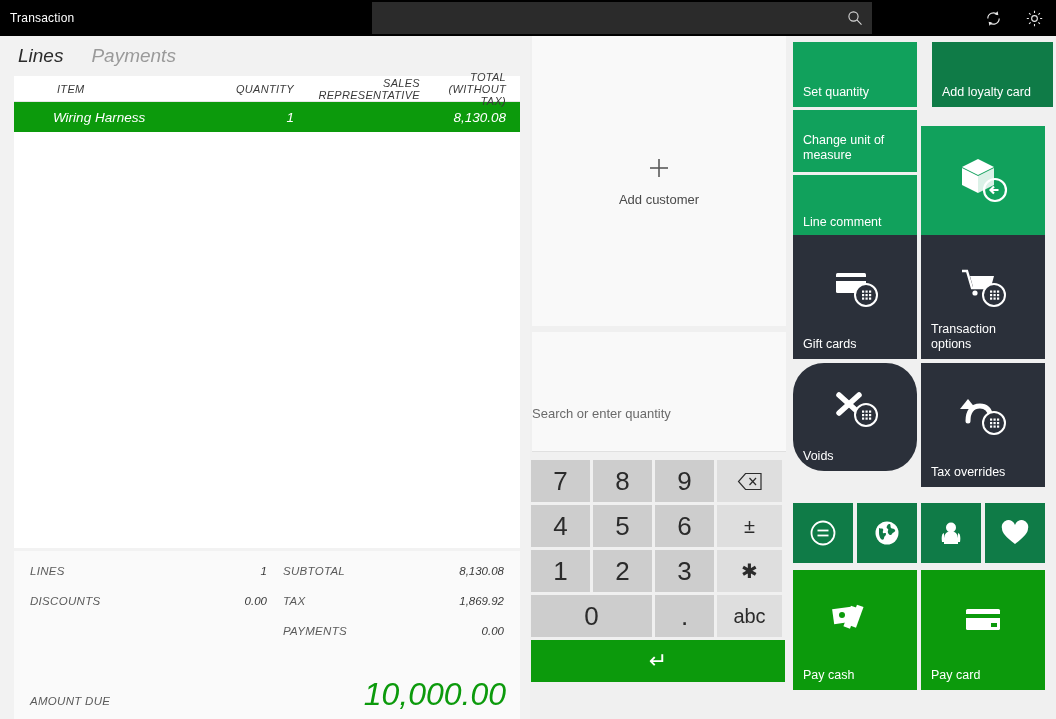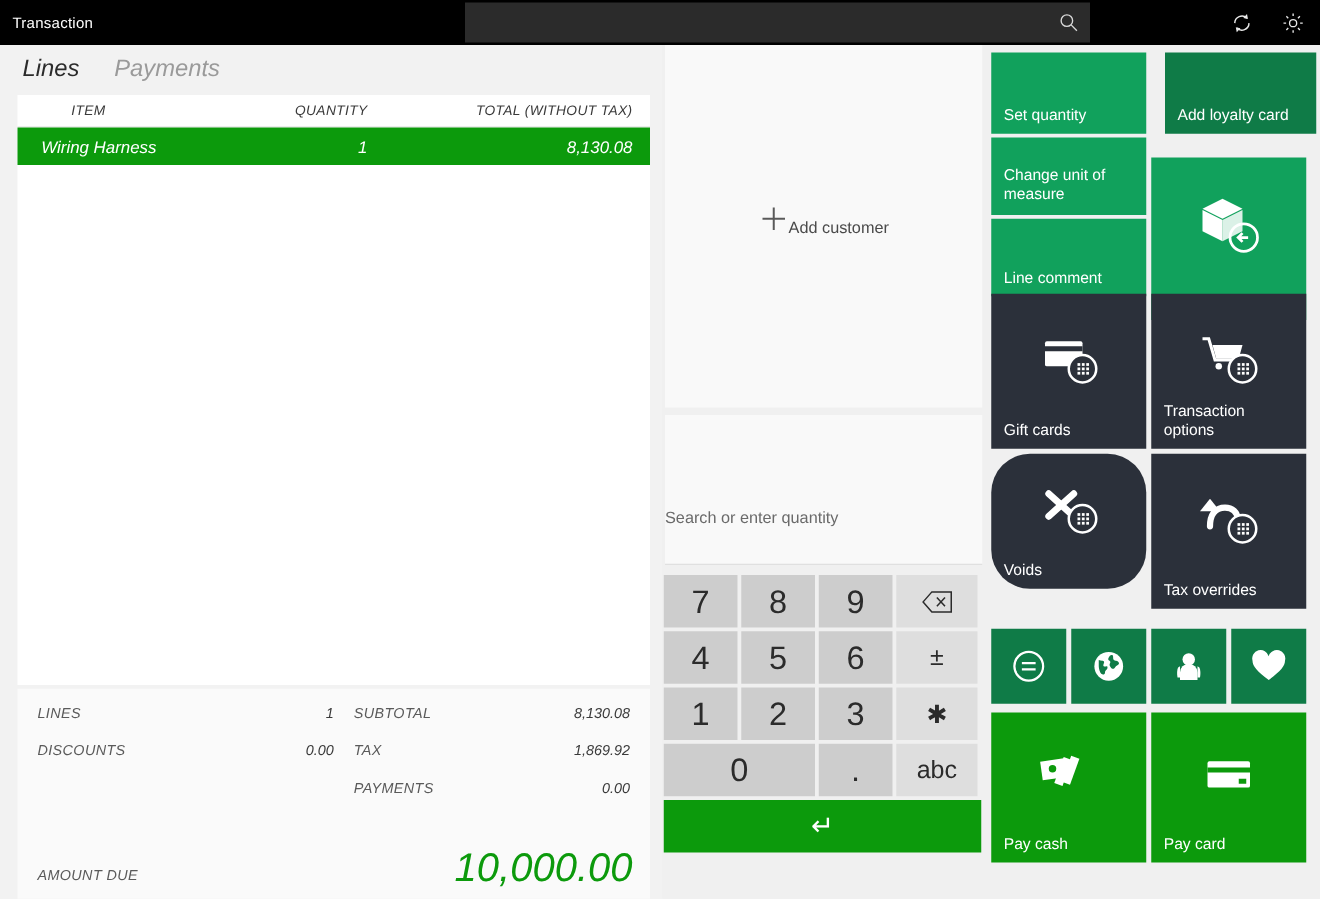--- a/index.html
+++ b/index.html
@@ -52,21 +52,21 @@
   }
   .lines-head {
     display: flex; height: 26px; align-items: center;
     font-size: 11px; color: #3a3a3a; letter-spacing: .3px;
     border-bottom: 1px solid #e6e6e6;
   }
   .lines-row {
     display: flex; height: 30px; align-items: center;
     background: #0c9a0c; color: #fff; font-size: 13.5px;
   }
-  .c-item { width: 190px; padding-left: 19px; }
+  .c-item { width: 190px; padding-left: 39px; }
   .c-qty { width: 90px; text-align: right; }
   .c-rep { width: 130px; text-align: right; padding-right: 4px; }
   .c-tot { flex: 1; text-align: right; padding-right: 14px; }
   .lines-head .c-item { padding-left: 43px; }
 
   .totals-card {
     position: absolute; left: 14px; top: 515px; width: 506px; height: 180px;
     background: #fafafa;
   }
   .tot-cols { display: flex; padding: 14px 16px 0 16px; }
@@ -82,21 +82,21 @@
     position: absolute; left: 16px; right: 14px; bottom: 18px;
     display: flex; justify-content: space-between; align-items: flex-end;
   }
   .amount-lbl { font-size: 11.5px; color: #5a5a5a; letter-spacing: .3px; padding-bottom: 6px; }
   .amount-val { font-size: 32px; color: #0c9a0c; font-weight: 300; }
 
   
   .mid-panel { position: absolute; left: 530px; top: 36px; width: 256px; height: 683px; background: #f0f0f0; }
   .customer-card {
     position: absolute; left: 2px; top: 0; width: 254px; height: 290px;
-    background: #f9f9f9; display: flex; flex-direction: row;
+    background: #f9f9f9; display: flex; flex-direction: column;
     align-items: center; justify-content: center; cursor: pointer;
   }
   .plus-icon { margin-bottom: 8px; }
   .add-cust-label { font-size: 13px; color: #4a4a4a; }
 
   .search-qty-area { position: absolute; left: 2px; top: 296px; width: 254px; height: 120px; background: #f9f9f9; }
   .search-qty-input {
     width: 100%; border: 0; outline: none; background: transparent;
     font-size: 13px; color: #6a6a6a; padding: 74px 0 0 0;
     font-family: "Liberation Sans", sans-serif;
@@ -182,20 +182,21 @@
 
   <div class="tabs">
     <div class="tab active">Lines</div>
     <div class="tab">Payments</div>
   </div>
 
   <div class="lines-card">
     <div class="lines-head">
       <div class="c-item">ITEM</div>
       <div class="c-qty">QUANTITY</div>
+      <div class="c-rep">SALES REPRESENTATIVE</div>
       <div class="c-tot">TOTAL (WITHOUT TAX)</div>
     </div>
     <div class="lines-row">
       <div class="c-item">Wiring Harness</div>
       <div class="c-qty">1</div>
       <div class="c-rep"></div>
       <div class="c-tot">8,130.08</div>
     </div>
   </div>
 

